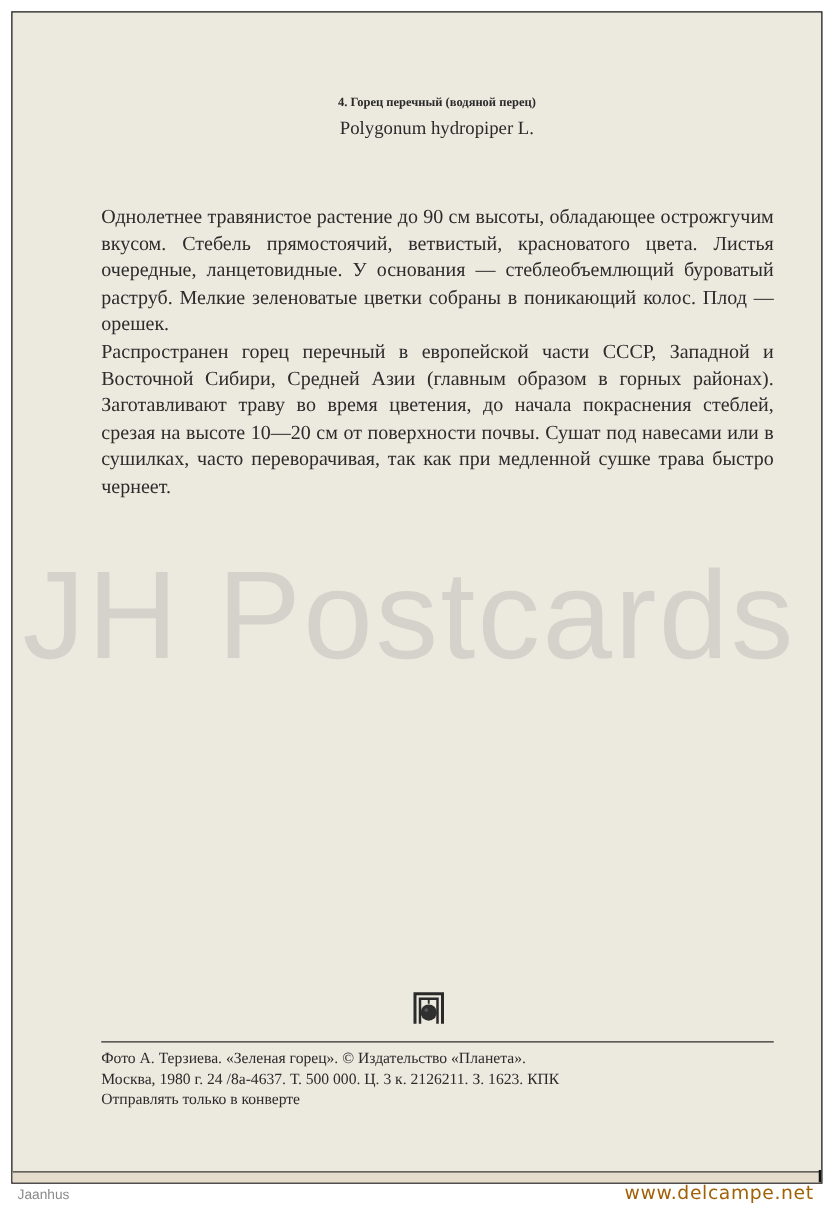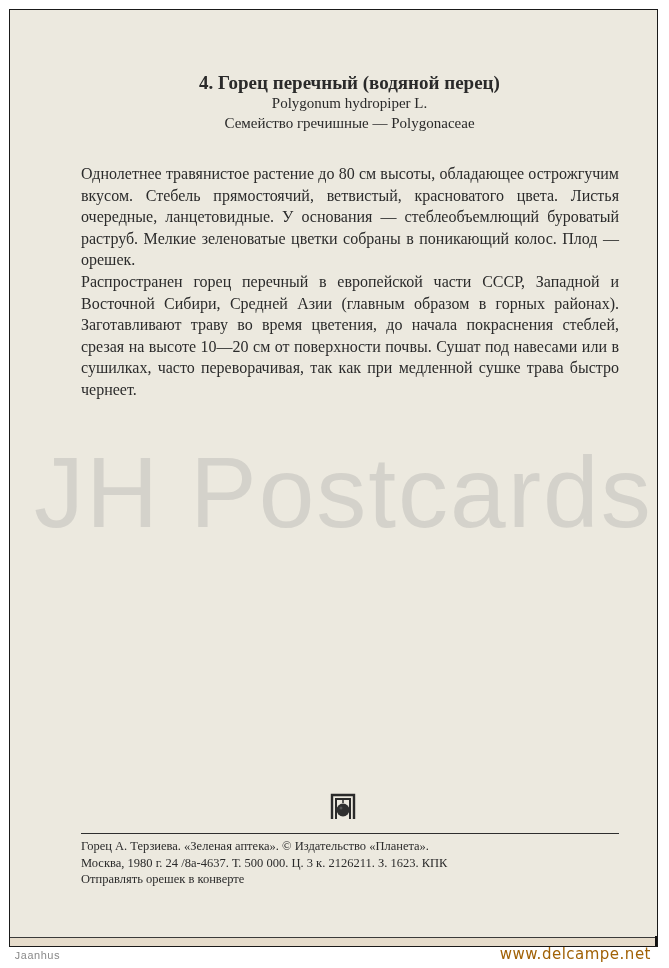--- a/index.html
+++ b/index.html
@@ -32,21 +32,21 @@
     }
     .card-right-shadow {
       position: absolute;
       right: 0; bottom: 0;
       width: 2px; height: 10px;
       background: #111;
     }
 
     .watermark {
       position: absolute;
-      left: 24px;
+      left: 8px;
       top: 425px;
       width: 610px;
       text-align: center;
       font-family: "Liberation Sans", "DejaVu Sans", sans-serif;
       font-size: 100px;
       letter-spacing: 2px;
       color: rgba(150,150,150,0.28);
       white-space: nowrap;
       pointer-events: none;
       z-index: 0;
@@ -56,21 +56,21 @@
       position: absolute;
       left: 0;
       top: 63px;
       width: 649px;
       text-align: center;
       color: #2a2a2a;
       z-index: 1;
     }
     .title {
       font-weight: bold;
-      font-size: 19px;
+      font-size: 10px;
       line-height: 20px;
       margin-left: 30px;
     }
     .latin, .family {
       font-size: 15px;
       line-height: 20px;
       margin-left: 30px;
     }
 
     .body-text {
@@ -115,21 +115,21 @@
       color: #2b2b2b;
       z-index: 1;
       white-space: nowrap;
     }
     .footer div { margin: 0; }
 
     .site-tag-left {
       position: absolute;
       left: 14px;
       top: 950px;
-      font-family: Liberation Mono, monospace;
+      font-family: Liberation Sans, sans-serif;
       font-size: 11px;
       color: #8a8a8a;
     }
     .site-tag-right {
       position: absolute;
       right: 18px;
       top: 945px;
       font-family: "DejaVu Sans", sans-serif;
       font-size: 15px;
       letter-spacing: 0.5px;
@@ -138,45 +138,44 @@
   </style>
 </head>
 <body>
 
 <div class="card">
   <div class="watermark">JH Postcards</div>
 
   <div class="header">
     <div class="title">4. Горец перечный (водяной перец)</div>
     <div class="latin">Polygonum hydropiper L.</div>
-    <div class="family">Семейство гречишные — Polygonaceae</div>
   </div>
 
   <div class="body-text">
-    <p>Однолетнее травянистое растение до 80 см высоты, обладающее острожгучим вкусом. Стебель прямостоячий, ветвистый, красноватого цвета. Листья очередные, ланцетовидные. У основания — стеблеобъемлющий буроватый раструб. Мелкие зеленоватые цветки собраны в поникающий колос. Плод — орешек.</p>
+    <p>Однолетнее травянистое растение до 90 см высоты, обладающее острожгучим вкусом. Стебель прямостоячий, ветвистый, красноватого цвета. Листья очередные, ланцетовидные. У основания — стеблеобъемлющий буроватый раструб. Мелкие зеленоватые цветки собраны в поникающий колос. Плод — орешек.</p>
     <p>Распространен горец перечный в европейской части СССР, Западной и Восточной Сибири, Средней Азии (главным образом в горных районах). Заготавливают траву во время цветения, до начала покраснения стеблей, срезая на высоте 10—20 см от поверхности почвы. Сушат под навесами или в сушилках, часто переворачивая, так как при медленной сушке трава быстро чернеет.</p>
   </div>
 
   <div class="logo">
     <svg width="26" height="28" viewBox="0 0 26 28">
       <rect x="1" y="1" width="24" height="26" fill="none" stroke="#2a2a2a" stroke-width="0"></rect>
       <path d="M2 27 V3 H24 V27" fill="none" stroke="#2a2a2a" stroke-width="2.4"></path>
       <path d="M6 27 V7 H20 V27" fill="none" stroke="#2a2a2a" stroke-width="2"></path>
       <line x1="13" y1="7" x2="13" y2="11" stroke="#2a2a2a" stroke-width="1.5"></line>
       <circle cx="13" cy="18" r="6.5" fill="#2f2f2f"></circle>
       <circle cx="11" cy="16" r="1.5" fill="#555"></circle>
     </svg>
   </div>
 
   <div class="rule"></div>
 
   <div class="footer">
-    <div>Горец А. Терзиева. «Зеленая аптека». © Издательство «Планета».</div>
+    <div>Фото А. Терзиева. «Зеленая горец». © Издательство «Планета».</div>
     <div>Москва, 1980 г. 24 /8а-4637. Т. 500 000. Ц. 3 к. 2126211. З. 1623. КПК</div>
-    <div>Отправлять орешек в конверте</div>
+    <div>Отправлять только в конверте</div>
   </div>
 
   <div class="card-bottom-strip"></div>
   <div class="card-right-shadow"></div>
 </div>
 
 <div class="site-tag-left">Jaanhus</div>
 <div class="site-tag-right">www.delcampe.net</div>
 
 </body></html>

